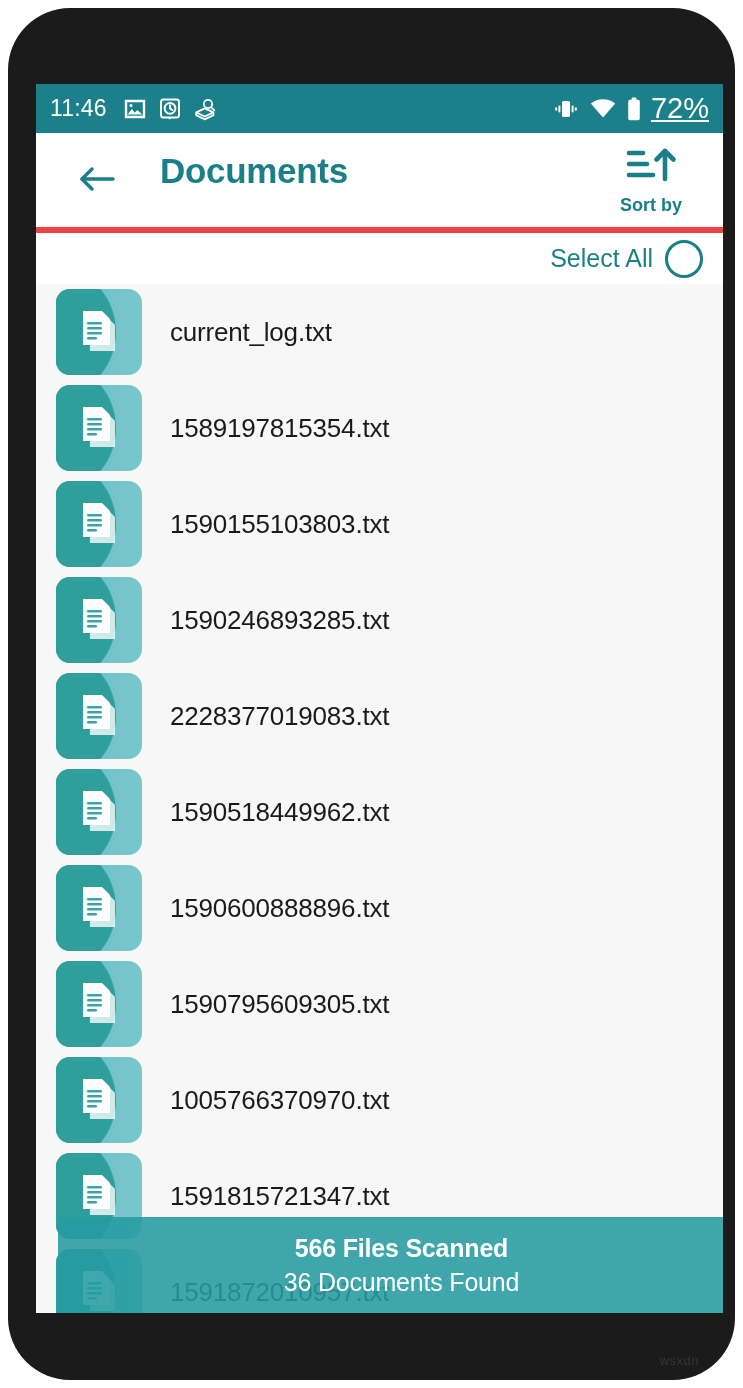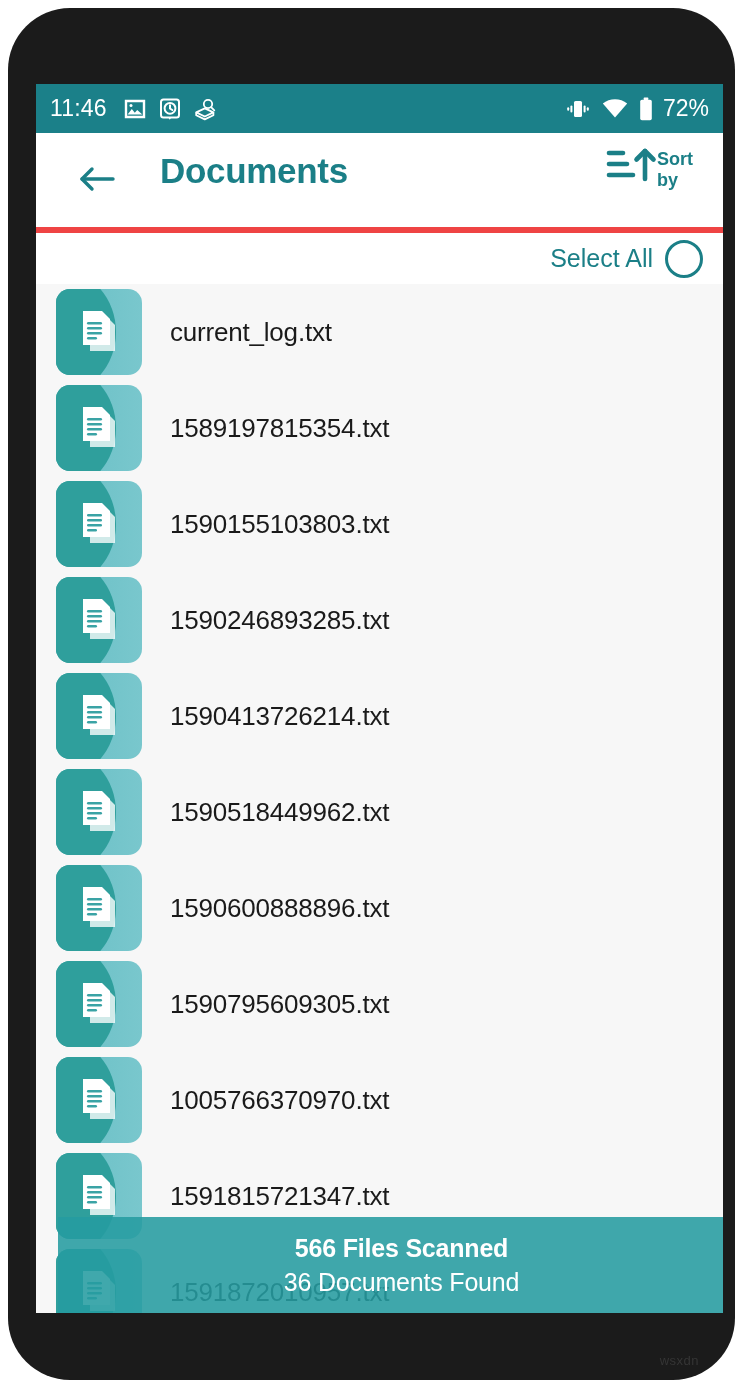--- a/index.html
+++ b/index.html
@@ -63,24 +63,25 @@
     gap: 11px;
     margin-left: 16px;
   }
   .status-right {
     margin-left: auto;
     display: flex;
     align-items: center;
     gap: 11px;
   }
   .battery-pct {
-    font-size: 23px;
+    font-size: 29px;
     font-weight: 500;
     line-height: 1;
     margin-left: -1px;
+    text-decoration: underline;
   }
   .sicon { display:block; }
 
   
   #app-bar {
     position: absolute;
     left: 0; top: 49px;
     width: 687px;
     height: 94px;
     background: #ffffff;
@@ -102,21 +103,21 @@
     color: #1b7f87;
     letter-spacing: -0.3px;
     white-space: nowrap;
   }
   #sort-by-button {
     position: absolute;
     right: 26px;
     top: 12px;
     width: 92px;
     display: flex;
-    flex-direction: row;
+    flex-direction: column;
     align-items: center;
     cursor: pointer;
   }
   #sort-by-label {
     font-size: 18px;
     font-weight: bold;
     color: #1b7f87;
     margin-top: 4px;
   }
 
@@ -399,21 +400,21 @@
               <path d="M13 8h17l8 8v26H13z" opacity="0.78"></path>
               <path d="M6 2h19l8 8v26H6z"></path>
               <g fill="#3aa3a5">
                 <rect x="10" y="13" width="15" height="2.4" rx="1.2"></rect>
                 <rect x="10" y="18" width="15" height="2.4" rx="1.2"></rect>
                 <rect x="10" y="23" width="15" height="2.4" rx="1.2"></rect>
                 <rect x="10" y="28" width="10" height="2.4" rx="1.2"></rect>
               </g>
             </svg>
           </div>
-          <div class="file-name">1590413726214.txt</div>
+          <div class="file-name">2228377019083.txt</div>
         </div>
         <div class="file-row">
           <div class="file-icon">
             <svg width="44" height="46" viewBox="0 0 44 46" fill="#ffffff">
               <path d="M13 8h17l8 8v26H13z" opacity="0.78"></path>
               <path d="M6 2h19l8 8v26H6z"></path>
               <g fill="#3aa3a5">
                 <rect x="10" y="13" width="15" height="2.4" rx="1.2"></rect>
                 <rect x="10" y="18" width="15" height="2.4" rx="1.2"></rect>
                 <rect x="10" y="23" width="15" height="2.4" rx="1.2"></rect>

